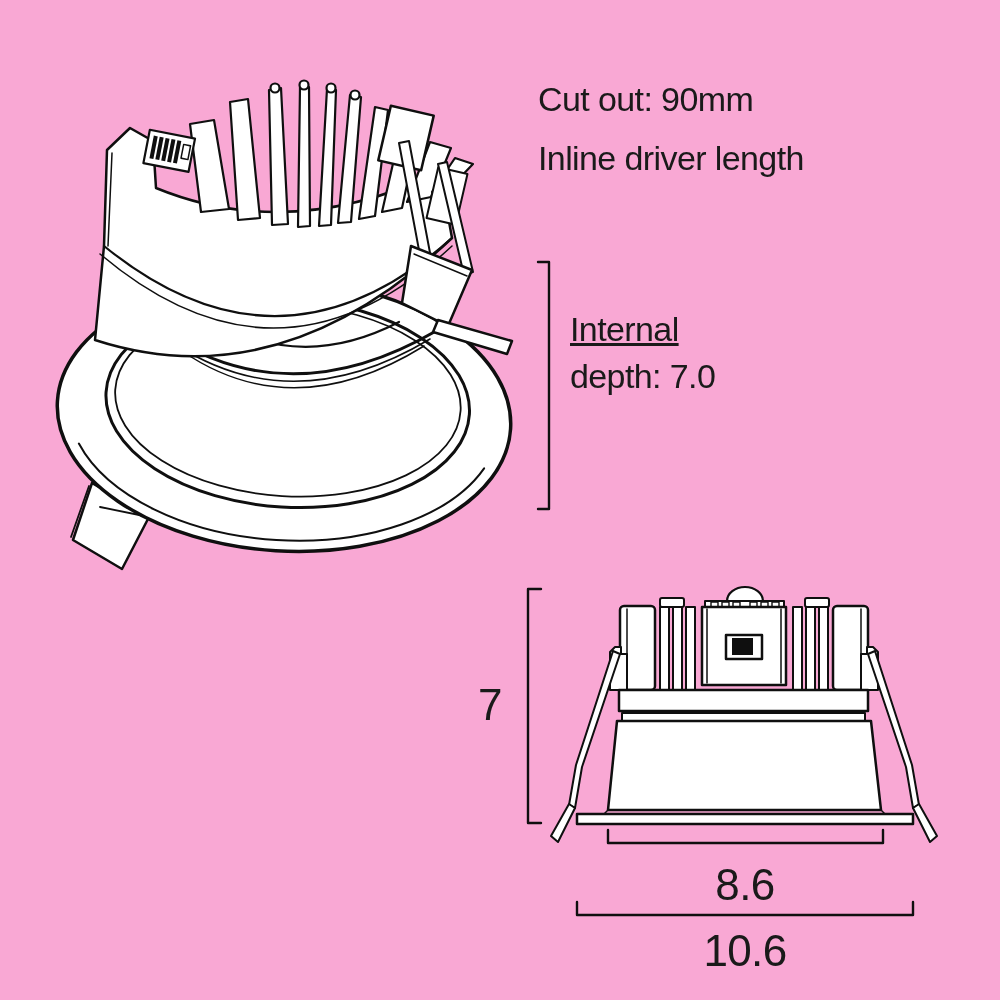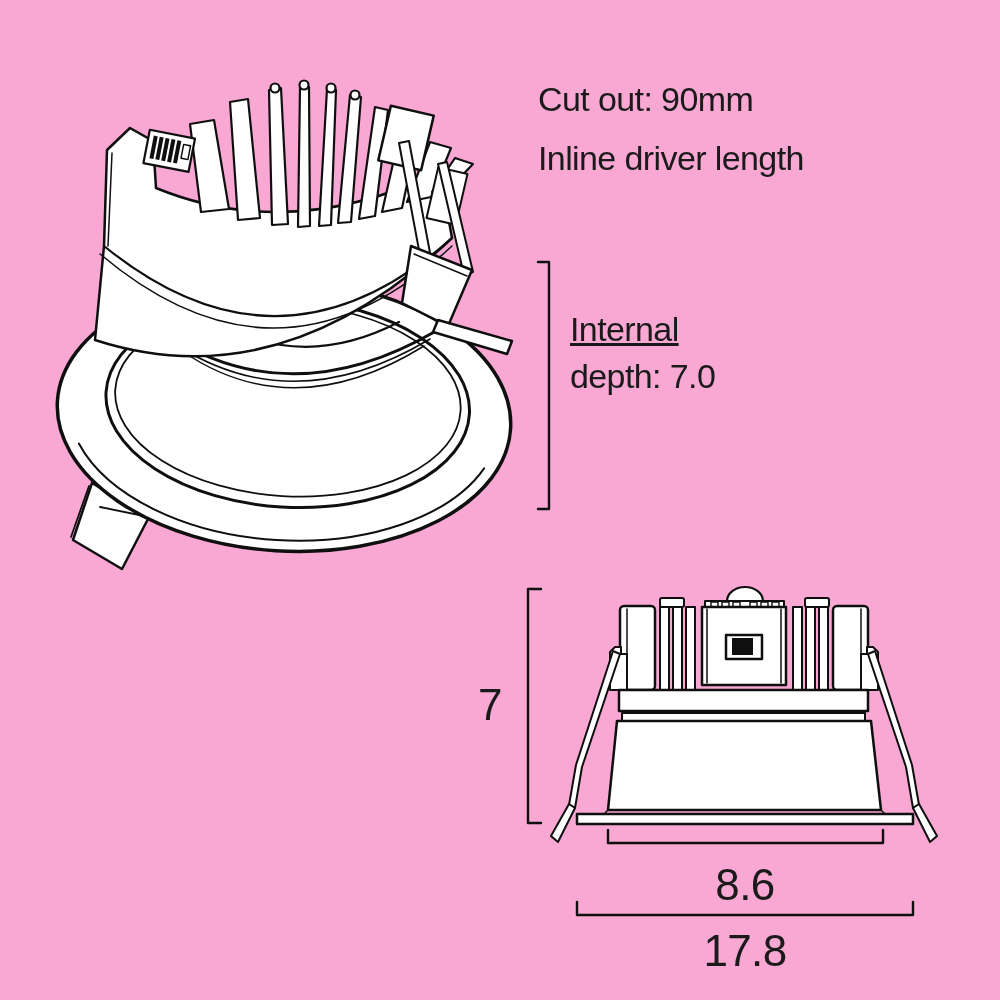--- a/index.html
+++ b/index.html
@@ -158,14 +158,14 @@
   <div class="label note" style="left:538px;top:141px;">Inline driver length</div>
 
   <div class="label note" style="left:570px;top:312px;text-decoration:underline;">Internal</div>
 
   <div class="label note" style="left:570px;top:359px;">depth: 7.0</div>
 
   <div class="label dim" style="left:455px;top:683px;width:70px;">7</div>
 
   <div class="label dim" style="left:675px;top:863px;width:140px;">8.6</div>
 
-  <div class="label dim" style="left:675px;top:929px;width:140px;">17.8</div>
+  <div class="label dim" style="left:675px;top:929px;width:140px;">10.6</div>
 </div>
 
 </body></html>

